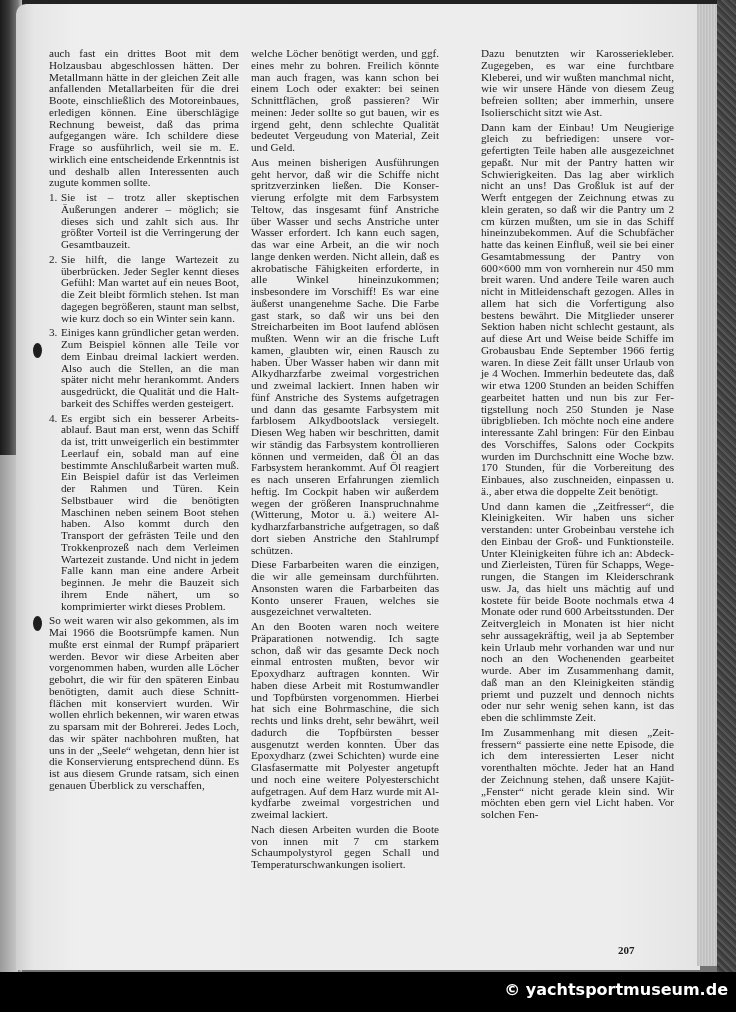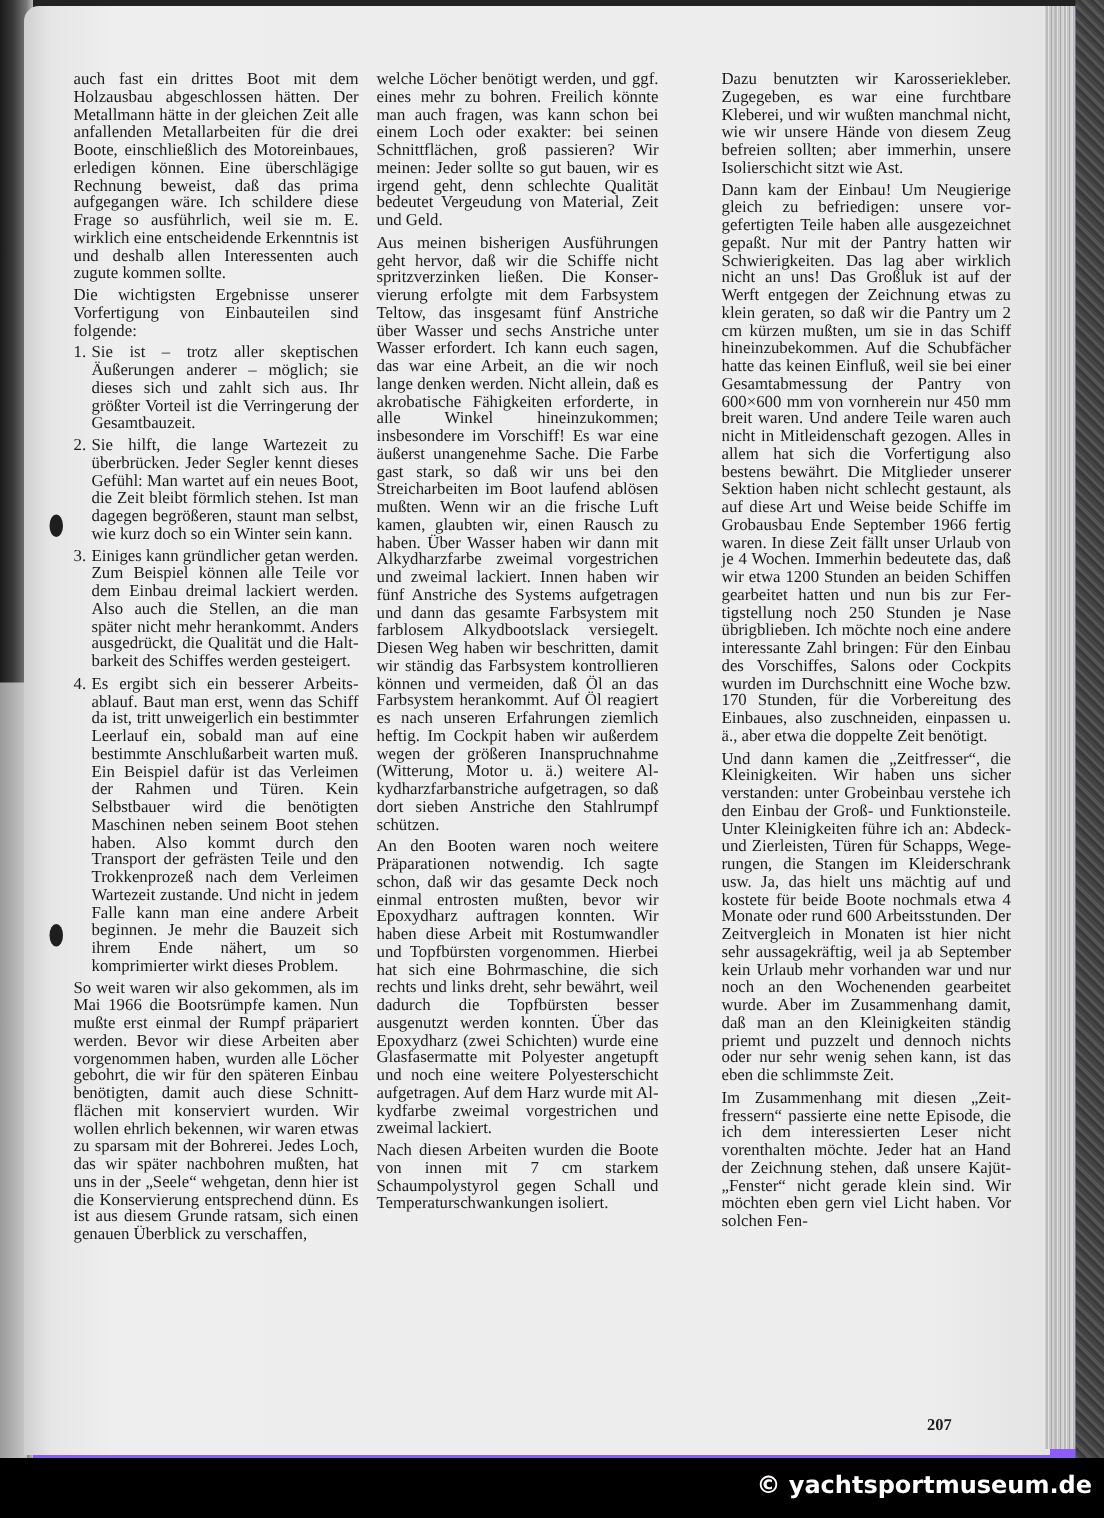--- a/index.html
+++ b/index.html
@@ -7,21 +7,21 @@
       padding: 0;
       width: 736px;
       height: 1012px;
       overflow: hidden;
       background: #000;
     }
     .scan {
       position: relative;
       width: 736px;
       height: 1012px;
-      background: #8b5cf6;
+      background: #737373;
       overflow: hidden;
     }
     .left-gutter {
       position: absolute;
       left: 0; top: 0;
       width: 22px; height: 975px;
       background: linear-gradient(to right, #1a1a1a 0%, #3a3a3a 40%, #777 80%, #bdbdbd 100%);
     }
     .left-gutter-band {
       position: absolute;
@@ -126,21 +126,20 @@
   <div class="left-gutter-band"></div>
   <div class="page"></div>
   <div class="page-edges"></div>
   <div class="table-surface"></div>
 
   <div class="hole"></div>
   <div class="hole h2"></div>
 
   <div class="col col1">
     <p>auch fast ein drittes Boot mit dem Holzausbau abgeschlossen hätten. Der Metallmann hätte in der gleichen Zeit alle anfallenden Metallarbeiten für die drei Boote, einschließlich des Mo­toreinbaues, erledigen können. Eine überschlägige Rechnung beweist, daß das prima aufgegangen wäre. Ich schildere diese Frage so ausführlich, weil sie m. E. wirklich eine entschei­dende Erkenntnis ist und deshalb allen Interessenten auch zugute kom­men sollte.</p>
-    <p>Die wichtigsten Ergebnisse unserer Vorfertigung von Einbauteilen sind folgende:</p>
     <ol>
       <li>
         <span class="num">1.</span>
         <span>Sie ist – trotz aller skeptischen Äußerungen anderer – möglich; sie dieses sich und zahlt sich aus. Ihr größter Vorteil ist die Verrin­gerung der Gesamtbauzeit.</span>
       </li>
       <li>
         <span class="num">2.</span>
         <span>Sie hilft, die lange Wartezeit zu überbrücken. Jeder Segler kennt dieses Gefühl: Man wartet auf ein neues Boot, die Zeit bleibt förm­lich stehen. Ist man dagegen be­größeren, staunt man selbst, wie kurz doch so ein Winter sein kann.</span>
       </li>
       <li>
@@ -151,20 +150,21 @@
         <span class="num">4.</span>
         <span>Es ergibt sich ein besserer Arbeits­ablauf. Baut man erst, wenn das Schiff da ist, tritt unweigerlich ein bestimmter Leerlauf ein, sobald man auf eine bestimmte Anschluß­arbeit warten muß. Ein Beispiel dafür ist das Verleimen der Rah­men und Türen. Kein Selbstbauer wird die benötigten Maschinen neben seinem Boot stehen haben. Also kommt durch den Transport der gefrästen Teile und den Trok­kenprozeß nach dem Verleimen Wartezeit zustande. Und nicht in jedem Falle kann man eine an­dere Arbeit beginnen. Je mehr die Bauzeit sich ihrem Ende nähert, um so komprimierter wirkt dieses Problem.</span>
       </li>
     </ol>
     <p>So weit waren wir also gekommen, als im Mai 1966 die Bootsrümpfe ka­men. Nun mußte erst einmal der Rumpf präpariert werden. Bevor wir diese Arbeiten aber vorgenommen haben, wurden alle Löcher gebohrt, die wir für den späteren Einbau be­nötigten, damit auch diese Schnitt­flächen mit konserviert wurden. Wir wollen ehrlich bekennen, wir waren etwas zu sparsam mit der Bohrerei. Jedes Loch, das wir später nachboh­ren mußten, hat uns in der „Seele“ wehgetan, denn hier ist die Konser­vierung entsprechend dünn. Es ist aus diesem Grunde ratsam, sich einen ge­nauen Überblick zu verschaffen,</p>
   </div>
 
   <div class="col col2">
     <p>welche Löcher benötigt werden, und ggf. eines mehr zu bohren. Freilich könnte man auch fragen, was kann schon bei einem Loch oder exakter: bei seinen Schnittflächen, groß pas­sieren? Wir meinen: Jeder sollte so gut bauen, wir es irgend geht, denn schlechte Qualität bedeutet Vergeu­dung von Material, Zeit und Geld.</p>
     <p>Aus meinen bisherigen Ausführungen geht hervor, daß wir die Schiffe nicht spritzverzinken ließen. Die Konser­vierung erfolgte mit dem Farbsystem Teltow, das insgesamt fünf Anstriche über Wasser und sechs Anstriche unter Wasser erfordert. Ich kann euch sagen, das war eine Arbeit, an die wir noch lange denken werden. Nicht allein, daß es akrobatische Fä­higkeiten erforderte, in alle Winkel hineinzukommen; insbesondere im Vorschiff! Es war eine äußerst unan­genehme Sache. Die Farbe gast stark, so daß wir uns bei den Streicharbei­ten im Boot laufend ablösen mußten. Wenn wir an die frische Luft kamen, glaubten wir, einen Rausch zu haben. Über Wasser haben wir dann mit Al­kydharzfarbe zweimal vorgestrichen und zweimal lackiert. Innen haben wir fünf Anstriche des Systems auf­getragen und dann das gesamte Farb­system mit farblosem Alkydboots­lack versiegelt. Diesen Weg haben wir beschritten, damit wir ständig das Farbsystem kontrollieren können und vermeiden, daß Öl an das Farbsystem herankommt. Auf Öl reagiert es nach unseren Erfahrungen ziemlich heftig. Im Cockpit haben wir außerdem we­gen der größeren Inanspruchnahme (Witterung, Motor u. ä.) weitere Al­kydharzfarbanstriche aufgetragen, so daß dort sieben Anstriche den Stahl­rumpf schützen.</p>
+    <p>Diese Farbarbeiten waren die einzi­gen, die wir alle gemeinsam durch­führten. Ansonsten waren die Farb­arbeiten das Konto unserer Frauen, welches sie ausgezeichnet verwalte­ten.</p>
     <p>An den Booten waren noch weitere Präparationen notwendig. Ich sagte schon, daß wir das gesamte Deck noch einmal entrosten mußten, bevor wir Epoxydharz auftragen konnten. Wir haben diese Arbeit mit Rostumwand­ler und Topfbürsten vorgenommen. Hierbei hat sich eine Bohrmaschine, die sich rechts und links dreht, sehr bewährt, weil dadurch die Topfbür­sten besser ausgenutzt werden konn­ten. Über das Epoxydharz (zwei Schichten) wurde eine Glasfasermatte mit Polyester angetupft und noch eine weitere Polyesterschicht aufge­tragen. Auf dem Harz wurde mit Al­kydfarbe zweimal vorgestrichen und zweimal lackiert.</p>
     <p>Nach diesen Arbeiten wurden die Boote von innen mit 7 cm starkem Schaumpolystyrol gegen Schall und Temperaturschwankungen isoliert.</p>
   </div>
 
   <div class="col col3">
     <p>Dazu benutzten wir Karosseriekleber. Zugegeben, es war eine furchtbare Kleberei, und wir wußten manchmal nicht, wie wir unsere Hände von die­sem Zeug befreien sollten; aber immerhin, unsere Isolierschicht sitzt wie Ast.</p>
     <p>Dann kam der Einbau! Um Neugie­rige gleich zu befriedigen: unsere vor­gefertigten Teile haben alle ausge­zeichnet gepaßt. Nur mit der Pantry hatten wir Schwierigkeiten. Das lag aber wirklich nicht an uns! Das Groß­luk ist auf der Werft entgegen der Zeichnung etwas zu klein geraten, so daß wir die Pantry um 2 cm kürzen mußten, um sie in das Schiff hinein­zubekommen. Auf die Schubfächer hatte das keinen Einfluß, weil sie bei einer Gesamtabmessung der Pantry von 600×600 mm von vornherein nur 450 mm breit waren. Und andere Teile waren auch nicht in Mitleiden­schaft gezogen. Alles in allem hat sich die Vorfertigung also bestens be­währt. Die Mitglieder unserer Sektion haben nicht schlecht gestaunt, als auf diese Art und Weise beide Schiffe im Grobausbau Ende September 1966 fertig waren. In diese Zeit fällt unser Urlaub von je 4 Wochen. Immerhin bedeutete das, daß wir etwa 1200 Stunden an beiden Schiffen ge­arbeitet hatten und nun bis zur Fer­tigstellung noch 250 Stunden je Nase übrigblieben. Ich möchte noch eine andere interessante Zahl bringen: Für den Einbau des Vorschiffes, Salons oder Cockpits wurden im Durch­schnitt eine Woche bzw. 170 Stunden, für die Vorbereitung des Einbaues, also zuschneiden, einpassen u. ä., aber etwa die doppelte Zeit benötigt.</p>
     <p>Und dann kamen die „Zeitfresser“, die Kleinigkeiten. Wir haben uns si­cher verstanden: unter Grobeinbau verstehe ich den Einbau der Groß- und Funktionsteile. Unter Kleinig­keiten führe ich an: Abdeck- und Zierleisten, Türen für Schapps, Wege­rungen, die Stangen im Kleider­schrank usw. Ja, das hielt uns mächtig auf und kostete für beide Boote noch­mals etwa 4 Monate oder rund 600 Arbeitsstunden. Der Zeitvergleich in Monaten ist hier nicht sehr aus­sagekräftig, weil ja ab September kein Urlaub mehr vorhanden war und nur noch an den Wochenenden gearbeitet wurde. Aber im Zusam­menhang damit, daß man an den Kleinigkeiten ständig priemt und puzzelt und dennoch nichts oder nur sehr wenig sehen kann, ist das eben die schlimmste Zeit.</p>
     <p>Im Zusammenhang mit diesen „Zeit­fressern“ passierte eine nette Episode, die ich dem interessierten Leser nicht vorenthalten möchte. Jeder hat an Hand der Zeichnung stehen, daß un­sere Kajüt-„Fenster“ nicht gerade klein sind. Wir möchten eben gern viel Licht haben. Vor solchen Fen-</p>
   </div>

